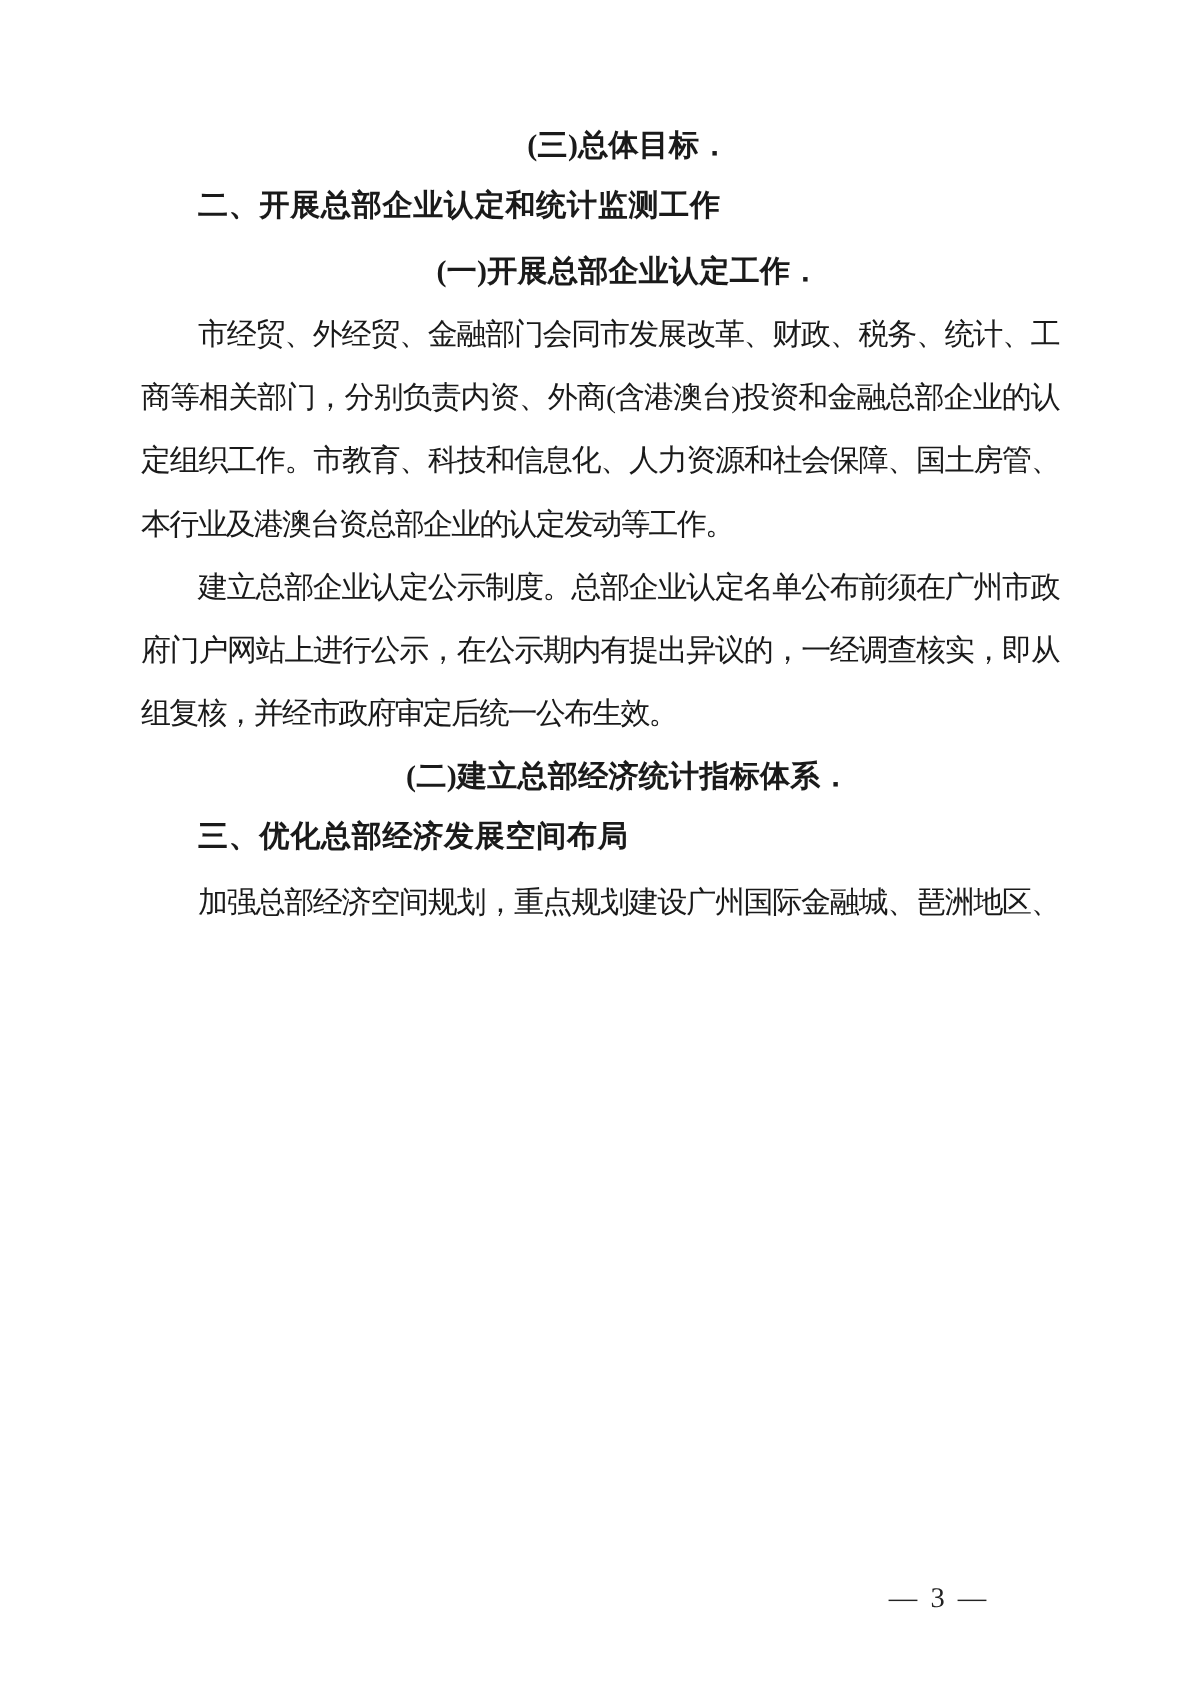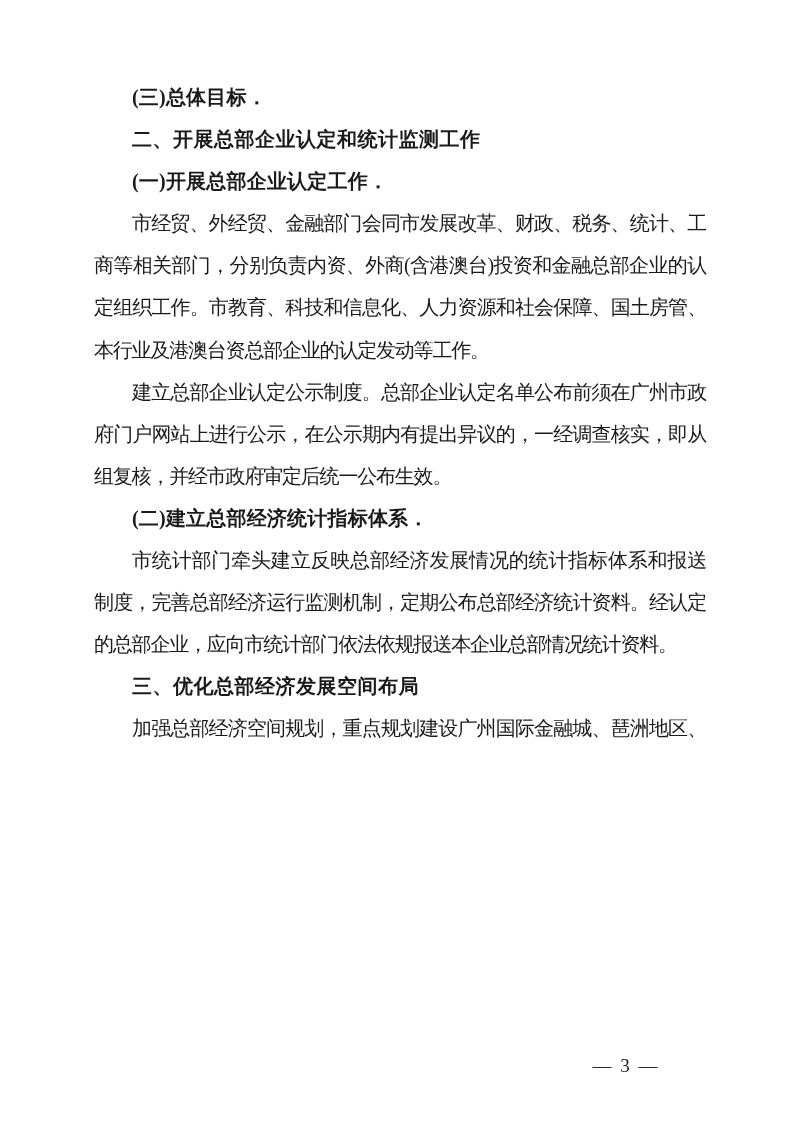--- a/index.html
+++ b/index.html
@@ -40,26 +40,27 @@
   }
   .line.indent {
     text-indent: 38px;
   }
   .block.h2 .line,
   .block.h3 .line {
     margin-left: 38px;
     font-weight: bold;
   }
   .block.h2 .line {
-    font-family: Liberation Serif, serif;
+    font-family: Liberation Mono, monospace;
     letter-spacing: 0.5px;
   }
   .block.h3 .line {
     font-family: "Liberation Serif", "DejaVu Serif", serif;
     letter-spacing: 0.2px;
+    text-align: center;
   }
   .footer {
     position: absolute;
     top: 1055px;
     left: 566px;
     width: 120px;
     text-align: center;
     font-size: 19px;
     letter-spacing: 2px;
     color: #222222;
@@ -86,25 +87,20 @@
         <div class="line">本行业及港澳台资总部企业的认定发动等工作。</div>
       </div>
       <div class="block p">
         <div class="line indent fill">建立总部企业认定公示制度。总部企业认定名单公布前须在广州市政</div>
         <div class="line fill">府门户网站上进行公示，在公示期内有提出异议的，一经调查核实，即从</div>
         <div class="line">组复核，并经市政府审定后统一公布生效。</div>
       </div>
       <div class="block h3">
         <div class="line">(二)建立总部经济统计指标体系．</div>
       </div>
-      <div class="block p">
-        <div class="line indent fill">市统计部门牵头建立反映总部经济发展情况的统计指标体系和报送</div>
-        <div class="line fill">制度，完善总部经济运行监测机制，定期公布总部经济统计资料。经认定</div>
-        <div class="line">的总部企业，应向市统计部门依法依规报送本企业总部情况统计资料。</div>
-      </div>
       <div class="block h2">
         <div class="line">三、优化总部经济发展空间布局</div>
       </div>
       <div class="block p">
         <div class="line indent fill">加强总部经济空间规划，重点规划建设广州国际金融城、琶洲地区、</div>
       </div>
     </div>
   <div class="footer">— 3 —</div>
 </div>
 

